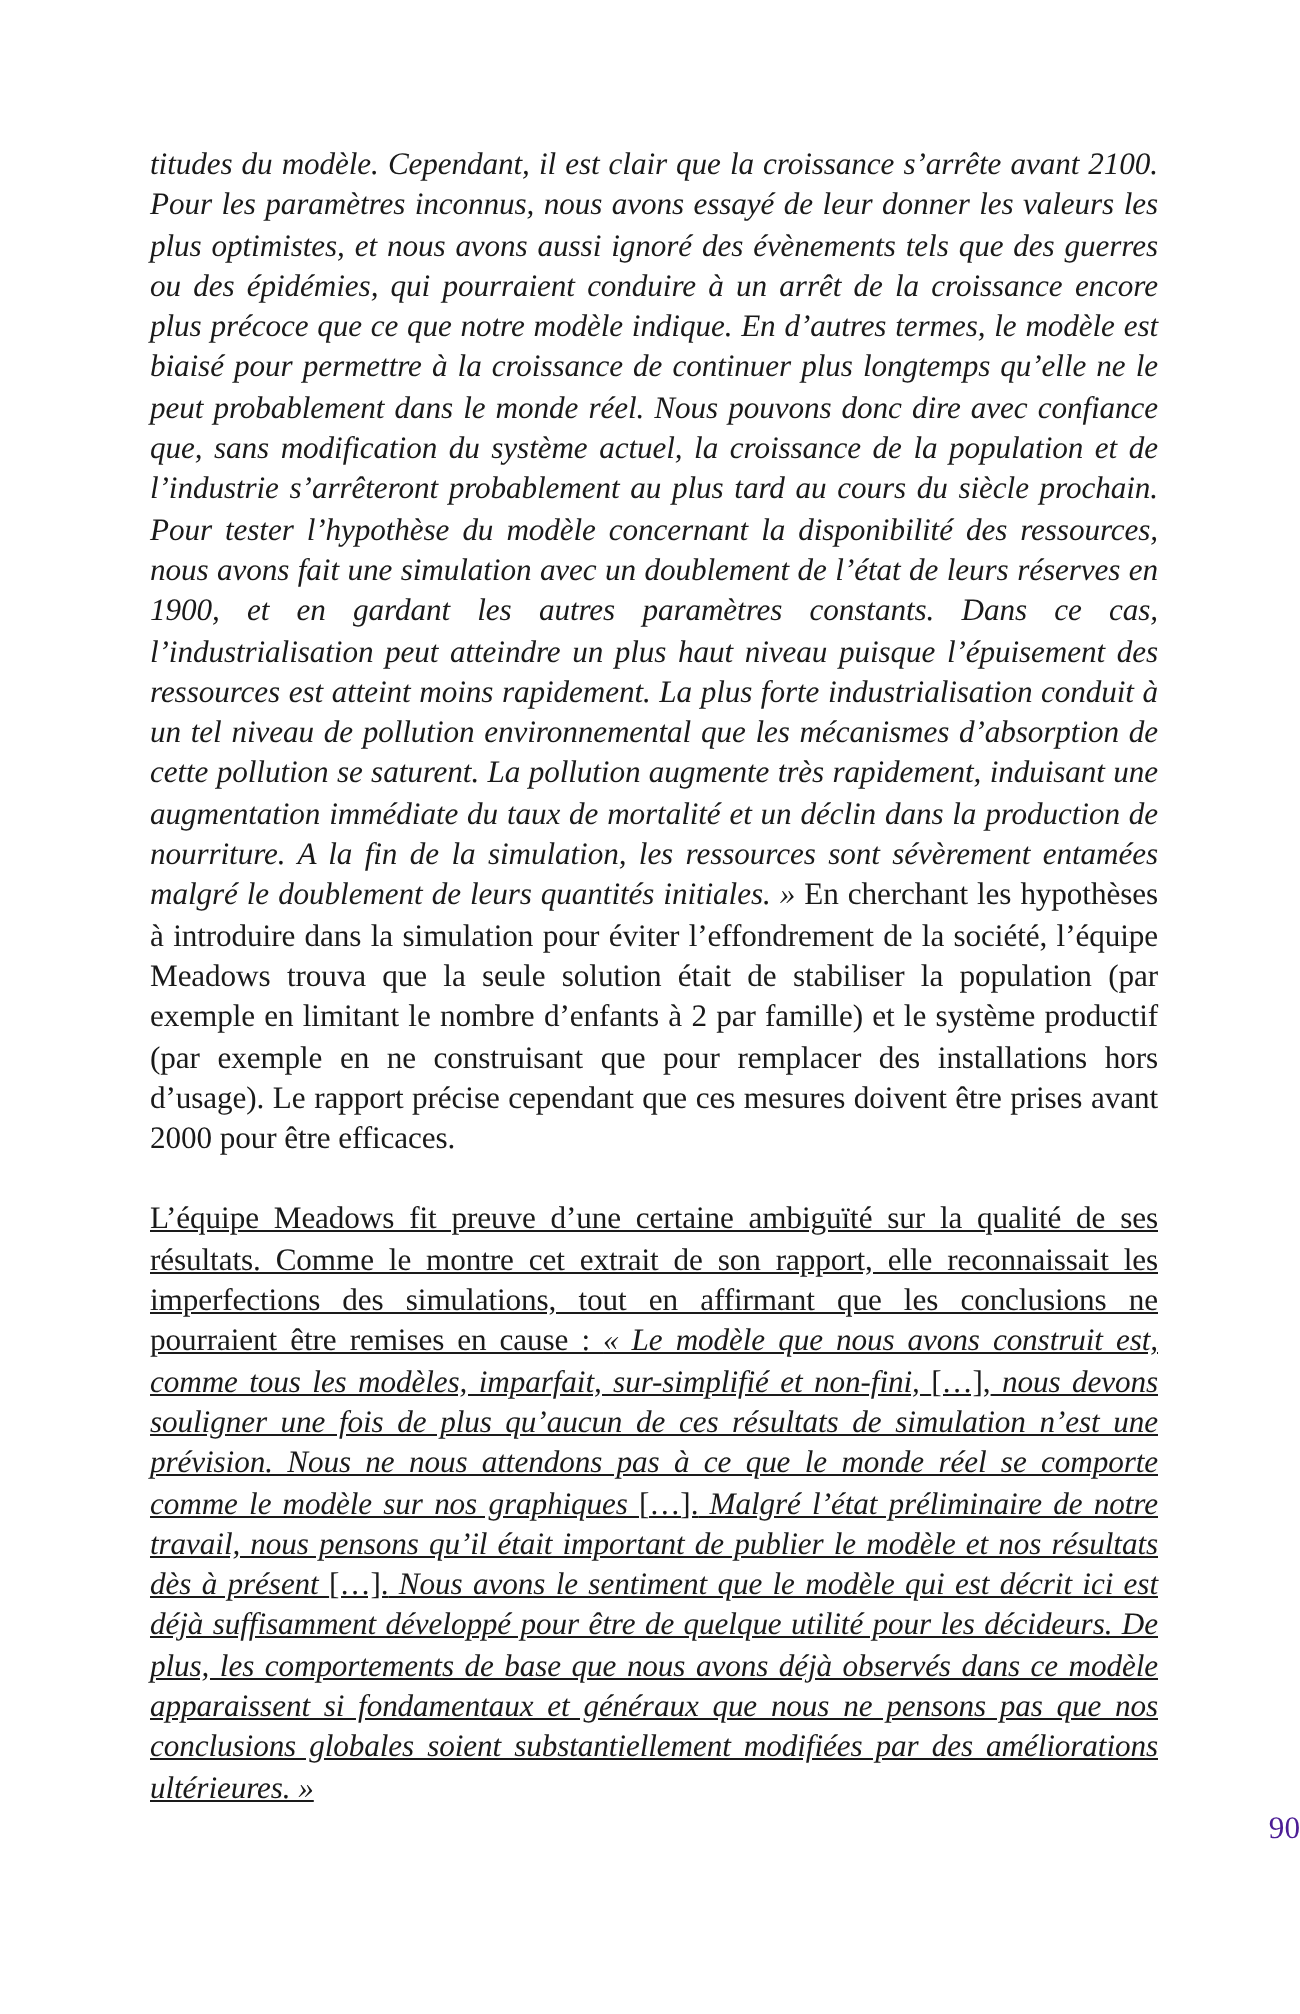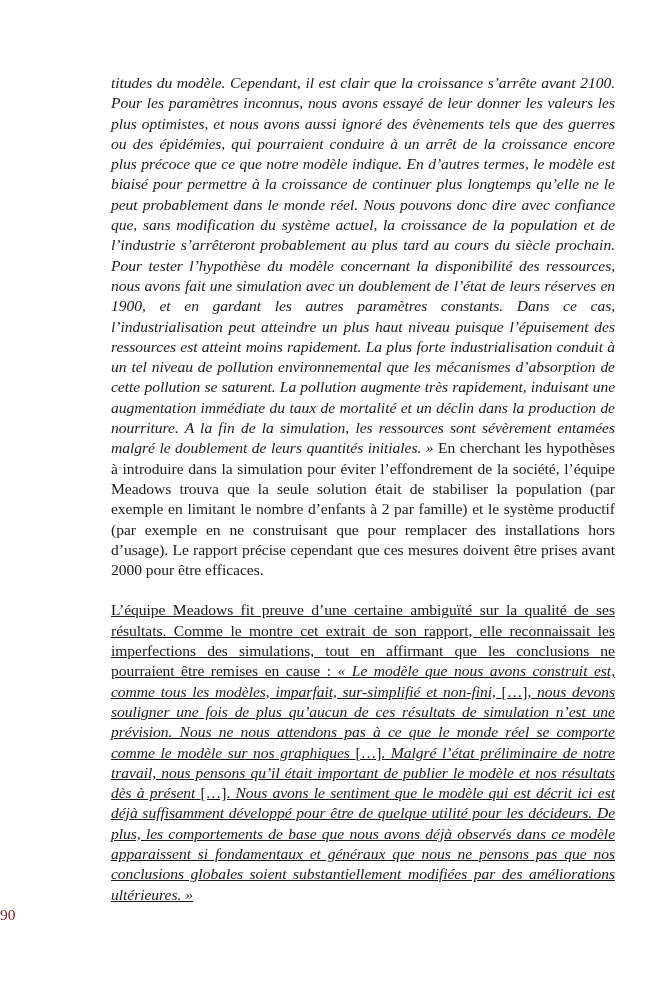--- a/index.html
+++ b/index.html
@@ -13,46 +13,45 @@
       position: relative;
       overflow: hidden;
       font-family: "Liberation Serif", "DejaVu Serif", serif;
       color: #1a1a1a;
     }
     .page {
       position: absolute;
       left: 75px;
       top: 73px;
       width: 504px;
-      margin-left: 36px;
     }
     .para {
       margin: 0;
       font-size: 15.6px;
       line-height: 20.3px;
       text-align: justify;
       letter-spacing: -0.05px;
     }
     .para + .para {
       margin-top: 20px;
       text-decoration: underline;
     }
     .quote {
       font-style: italic;
     }
     .page-number {
       position: absolute;
       left: 0;
       width: 650px;
       top: 905px;
-      text-align: left;
+      text-align: right;
       font-size: 15.6px;
       line-height: 20px;
       font-family: "Liberation Serif", "DejaVu Serif", serif;
-      color: #7f1d1d;
+      color: #4c1d95;
     }
   </style>
 </head>
 <body>
 
 <div class="page">
   <p class="para"><span class="quote">titudes du modèle. Cependant, il est clair que la croissance s’arrête avant 2100. Pour les paramètres inconnus, nous avons essayé de leur donner les valeurs les plus optimistes, et nous avons aussi ignoré des évènements tels que des guerres ou des épidémies, qui pourraient conduire à un arrêt de la croissance encore plus précoce que ce que notre modèle indique. En d’autres termes, le modèle est biaisé pour permettre à la croissance de continuer plus longtemps qu’elle ne le peut probablement dans le monde réel. Nous pouvons donc dire avec confiance que, sans modification du système actuel, la croissance de la population et de l’industrie s’arrêteront probablement au plus tard au cours du siècle prochain. Pour tester l’hypothèse du modèle concernant la disponibilité des ressources, nous avons fait une simulation avec un doublement de l’état de leurs réserves en 1900, et en gardant les autres paramètres constants. Dans ce cas, l’industrialisation peut atteindre un plus haut niveau puisque l’épuisement des ressources est atteint moins rapidement. La plus forte industrialisation conduit à un tel niveau de pollution environnemental que les mécanismes d’absorption de cette pollution se saturent. La pollution augmente très rapidement, induisant une augmentation immédiate du taux de mortalité et un déclin dans la production de nourriture. A la fin de la simulation, les ressources sont sévèrement entamées malgré le doublement de leurs quantités initiales. »</span><span> En cherchant les hypothèses à introduire dans la simulation pour éviter l’effondrement de la société, l’équipe Meadows trouva que la seule solution était de stabiliser la population (par exemple en limitant le nombre d’enfants à 2 par famille) et le système productif (par exemple en ne construisant que pour remplacer des installations hors d’usage). Le rapport précise cependant que ces mesures doivent être prises avant 2000 pour être efficaces.</span></p>
   <p class="para"><span>L’équipe Meadows fit preuve d’une certaine ambiguïté sur la qualité de ses résultats. Comme le montre cet extrait de son rapport, elle reconnaissait les imperfections des simulations, tout en affirmant que les conclusions ne pourraient être remises en cause : </span><span class="quote">« Le modèle que nous avons construit est, comme tous les modèles, imparfait, sur-simplifié et non-fini, </span><span>[…],</span><span class="quote"> nous devons souligner une fois de plus qu’aucun de ces résultats de simulation n’est une prévision. Nous ne nous attendons pas à ce que le monde réel se comporte comme le modèle sur nos graphiques </span><span>[…].</span><span class="quote"> Malgré l’état préliminaire de notre travail, nous pensons qu’il était important de publier le modèle et nos résultats dès à présent </span><span>[…].</span><span class="quote"> Nous avons le sentiment que le modèle qui est décrit ici est déjà suffisamment développé pour être de quelque utilité pour les décideurs. De plus, les comportements de base que nous avons déjà observés dans ce modèle apparaissent si fondamentaux et généraux que nous ne pensons pas que nos conclusions globales soient substantiellement modifiées par des améliorations ultérieures. »</span></p>
 </div>
 

